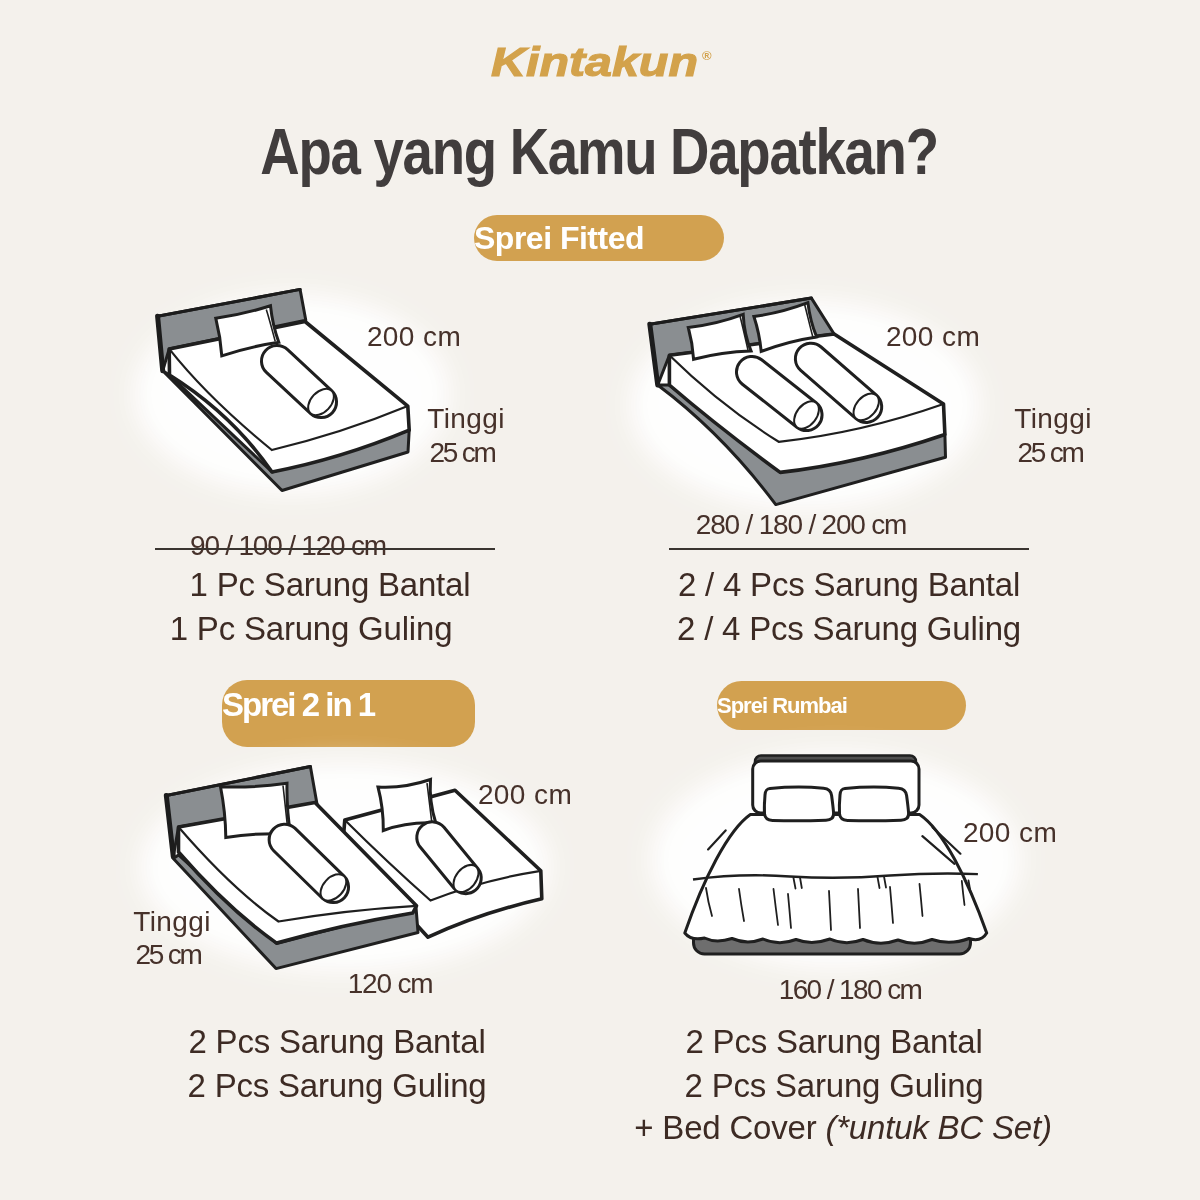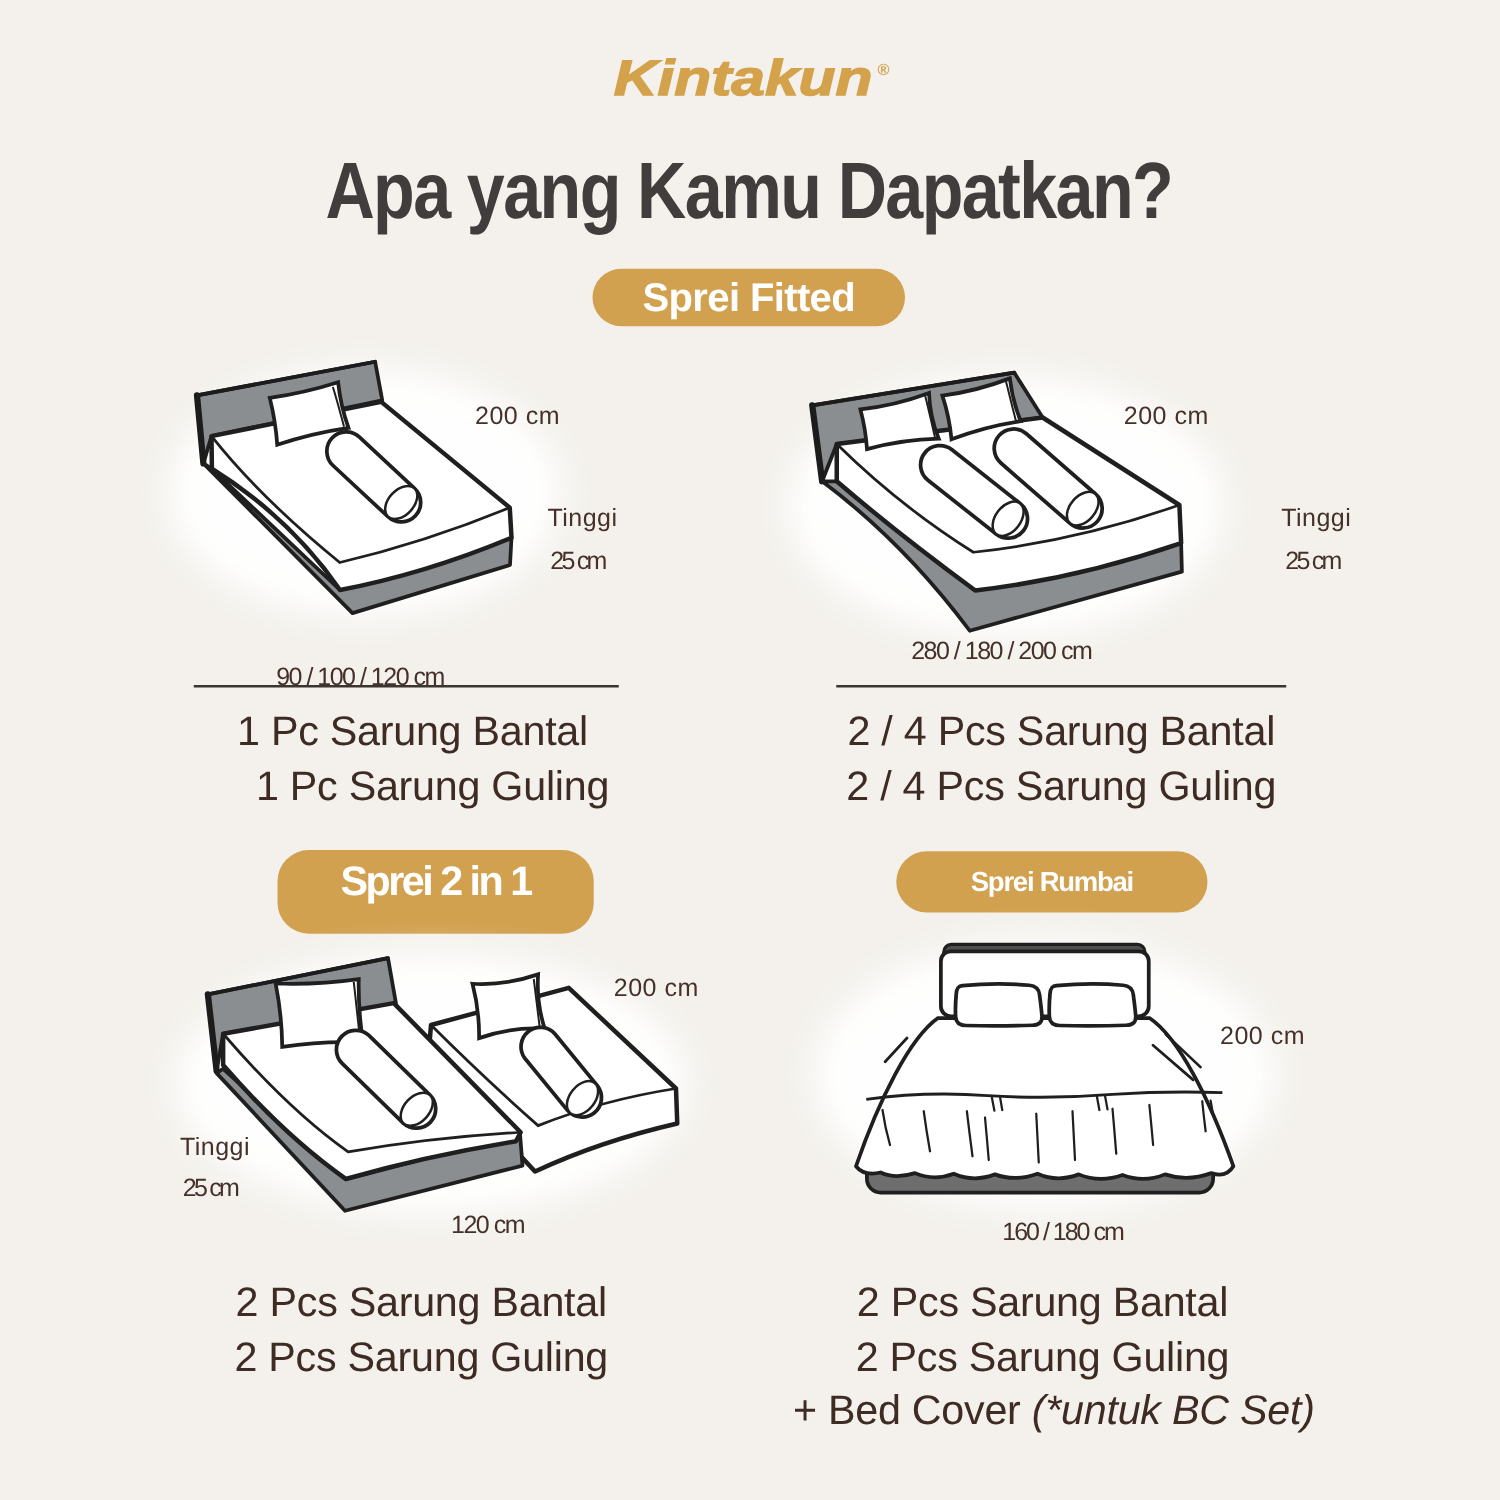--- a/index.html
+++ b/index.html
@@ -1,23 +1,23 @@
 <!DOCTYPE html>
 <html><head>
 <meta charset="utf-8">
 <style>
 html,body{margin:0;padding:0}
 body{width:1200px;height:1200px;position:relative;background:#f4f1ec;font-family:"Liberation Sans",sans-serif;overflow:hidden}
 .abs{position:absolute}
-.lbl{position:absolute;transform:translateX(-50%);line-height:1;font-size:20px;color:#46312a;white-space:nowrap;letter-spacing:.4px}
+.lbl{position:absolute;transform:translateX(-50%);line-height:1;font-size:28px;color:#46312a;white-space:nowrap;letter-spacing:.4px}
 .tight{letter-spacing:-1.2px}
 .t2{letter-spacing:-1.6px}
 .t25{letter-spacing:-2.2px}
 .itm{position:absolute;transform:translateX(-50%);line-height:1;font-size:33px;color:#3d2b24;white-space:nowrap;letter-spacing:-.2px}
-.badge{position:absolute;background:#d2a150;color:#fff;font-weight:bold;text-align:center;white-space:nowrap}
+.badge{position:absolute;background:#d2a150;color:#fff;font-weight:bold;white-space:nowrap}
 .rule{position:absolute;height:2px;background:#3a3530}
 svg{position:absolute;overflow:visible}
 </style>
 </head>
 <body>
 
 <svg style="left:480px;top:38px" width="245" height="52" viewBox="0 0 245 52">
   <text x="11" y="38" font-family="Liberation Sans" font-size="40" font-weight="bold" font-style="italic" fill="#d3a24b" stroke="#d3a24b" stroke-width="1.1" textLength="207" lengthAdjust="spacingAndGlyphs">Kintakun</text>
   <text x="222" y="22" font-family="Liberation Sans" font-size="13" font-weight="bold" fill="#d3a24b">®</text>
 </svg>
@@ -115,21 +115,21 @@
 <div class="lbl tight" style="left:288px;top:532px">90 / 100 / 120 cm</div>
 
 <div class="lbl tight" style="left:801px;top:511px">280 / 180 / 200 cm</div>
 
 <div class="rule" style="left:155px;top:548px;width:340px"></div>
 
 <div class="rule" style="left:669px;top:548px;width:360px"></div>
 
 <div class="itm" style="left:330px;top:568px">1 Pc Sarung Bantal</div>
 
-<div class="itm" style="left:346px;top:612px">1 Pc Sarung Guling</div>
+<div class="itm" style="left:311px;top:612px">1 Pc Sarung Guling</div>
 
 <div class="itm" style="left:849px;top:568px">2 / 4 Pcs Sarung Bantal</div>
 
 <div class="itm" style="left:849px;top:612px">2 / 4 Pcs Sarung Guling</div>
 
 <div class="badge" style="left:222px;top:680px;width:253px;height:67px;line-height:50px;border-radius:25px;font-size:33px;letter-spacing:-2px">Sprei 2 in 1</div>
 
 <div class="badge" style="left:717px;top:681px;width:249px;height:49px;line-height:49px;border-radius:25px;font-size:22px;letter-spacing:-1px">Sprei Rumbai</div>
 
 <svg id="bed3" style="left:150px;top:755px" width="400" height="225" viewBox="0 0 400 225">

